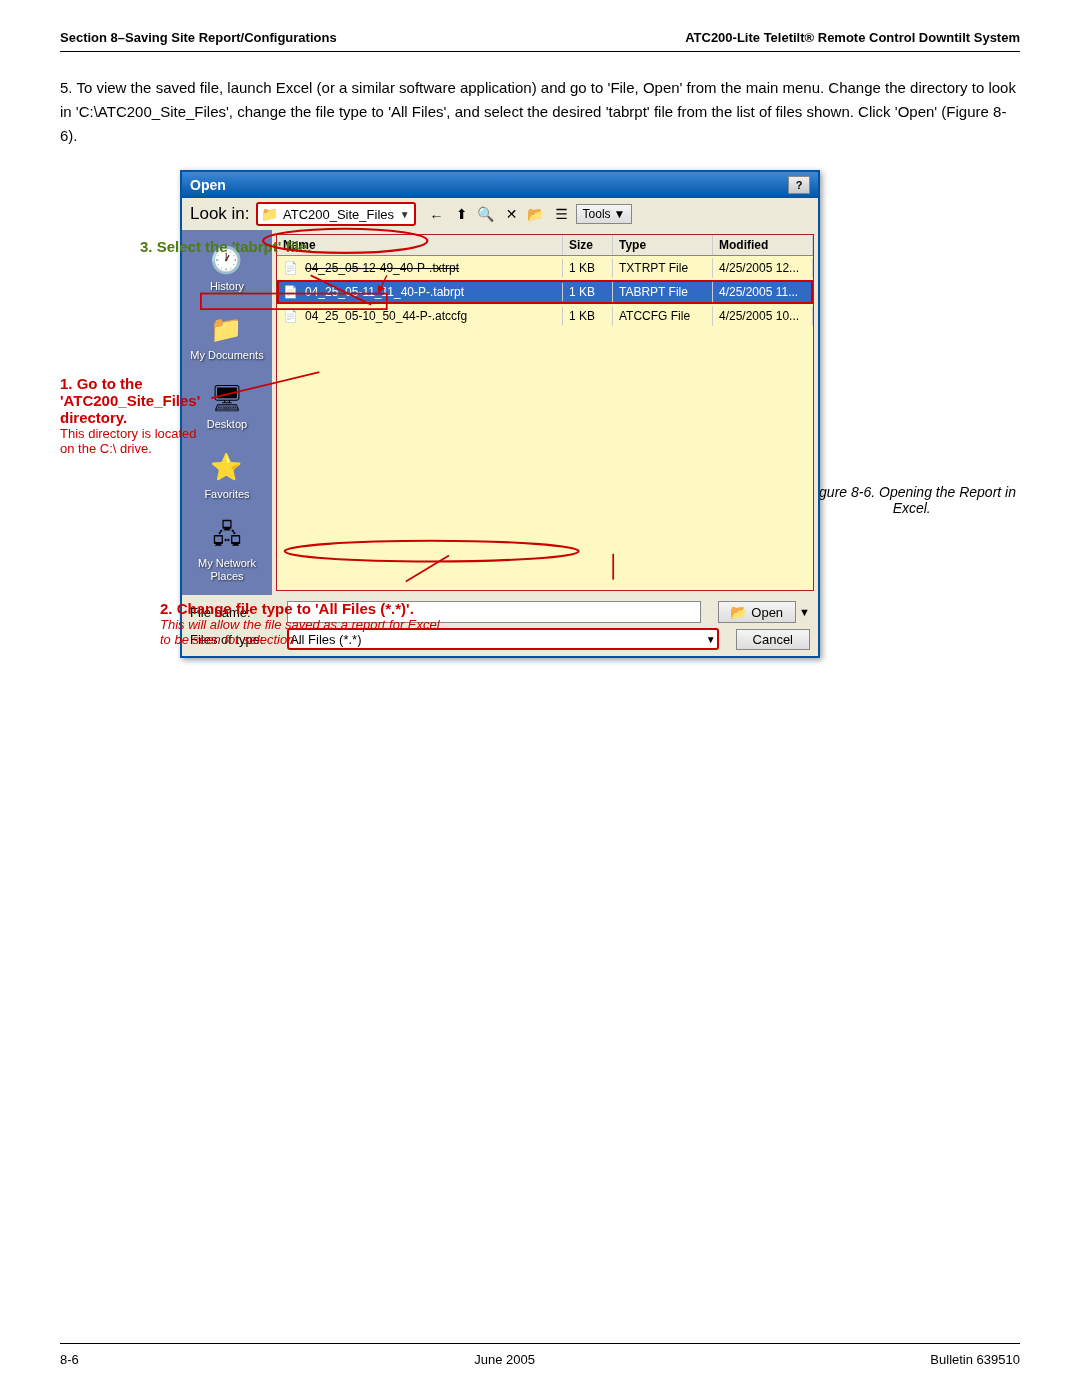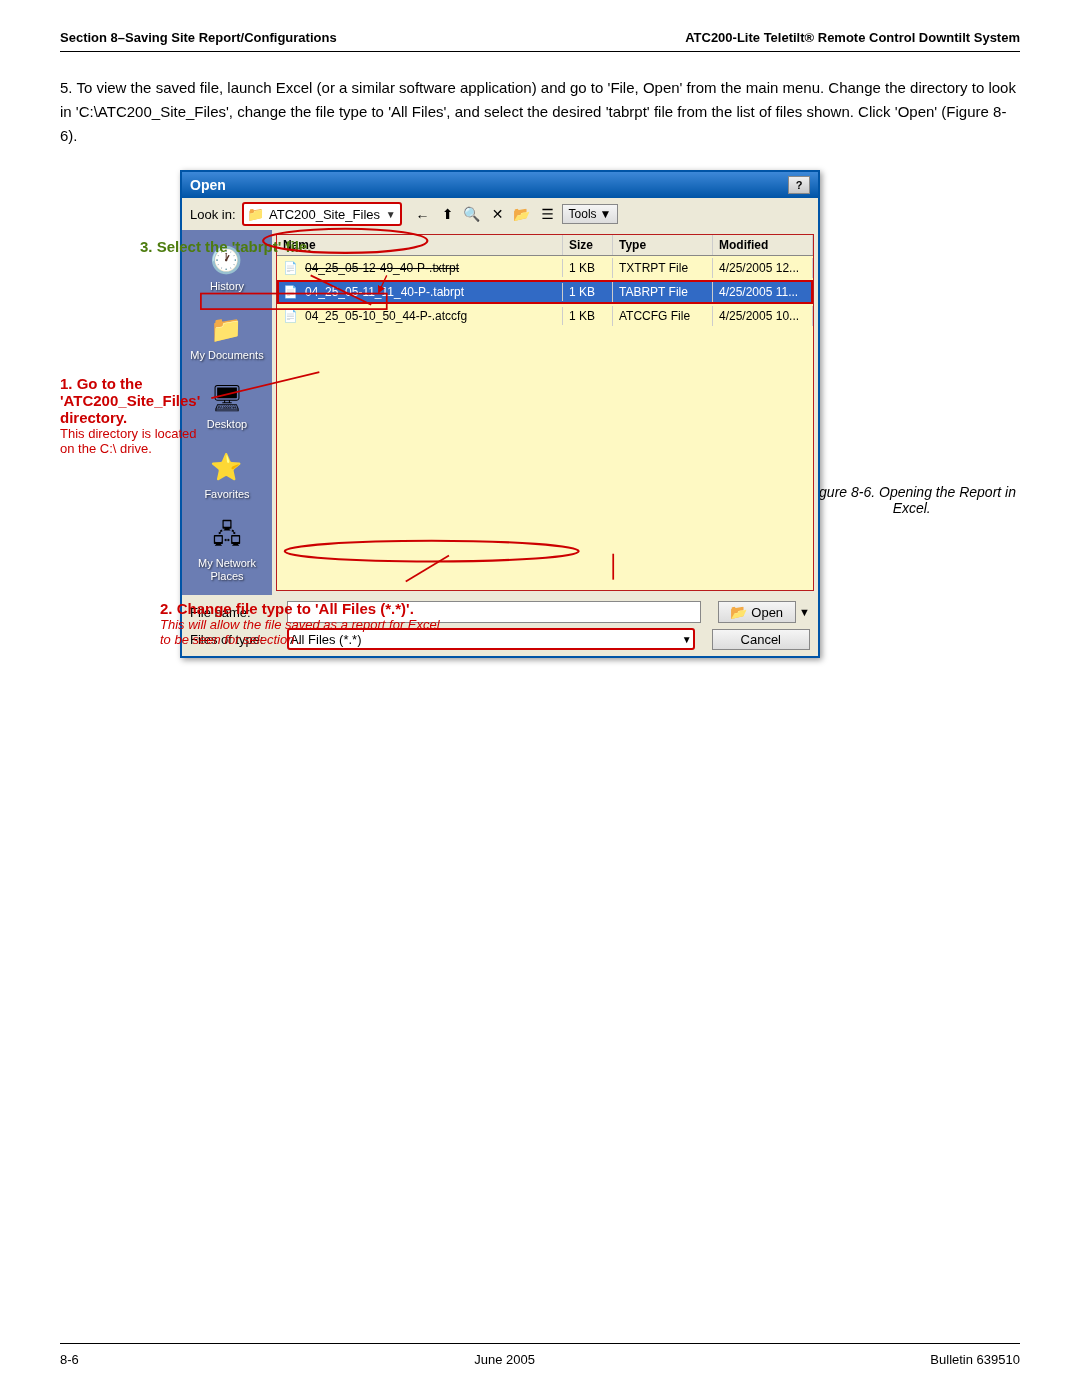--- a/index.html
+++ b/index.html
@@ -109,21 +109,21 @@
 
     
     .win-toolbar {
       display: flex;
       align-items: center;
       padding: 4px 8px;
       gap: 6px;
       background: #ece9d8;
     }
     .look-in-label {
-      font-size: 13px;
+      font-size: 17px;
       white-space: nowrap;
       text-align: right;
     }
     .look-in-combo {
       display: flex;
       align-items: center;
       border: 2px solid #cc0000;
       border-radius: 3px;
       background: #fff;
       padding: 2px 4px;
@@ -311,21 +311,21 @@
       background: linear-gradient(to bottom, #f5f5f5, #ddd);
       padding: 2px 12px;
       font-size: 13px;
       cursor: pointer;
       white-space: nowrap;
     }
     .btn-open .open-icon { font-size: 14px; }
     .btn-cancel {
       border: 1px solid #888;
       background: linear-gradient(to bottom, #f5f5f5, #ddd);
-      padding: 2px 28px;
+      padding: 2px 16px;
       font-size: 13px;
       cursor: pointer;
       white-space: nowrap;
     }
 
     
     .svg-overlay {
       position: absolute;
       top: 0; left: 0;
       width: 100%; height: 100%;

